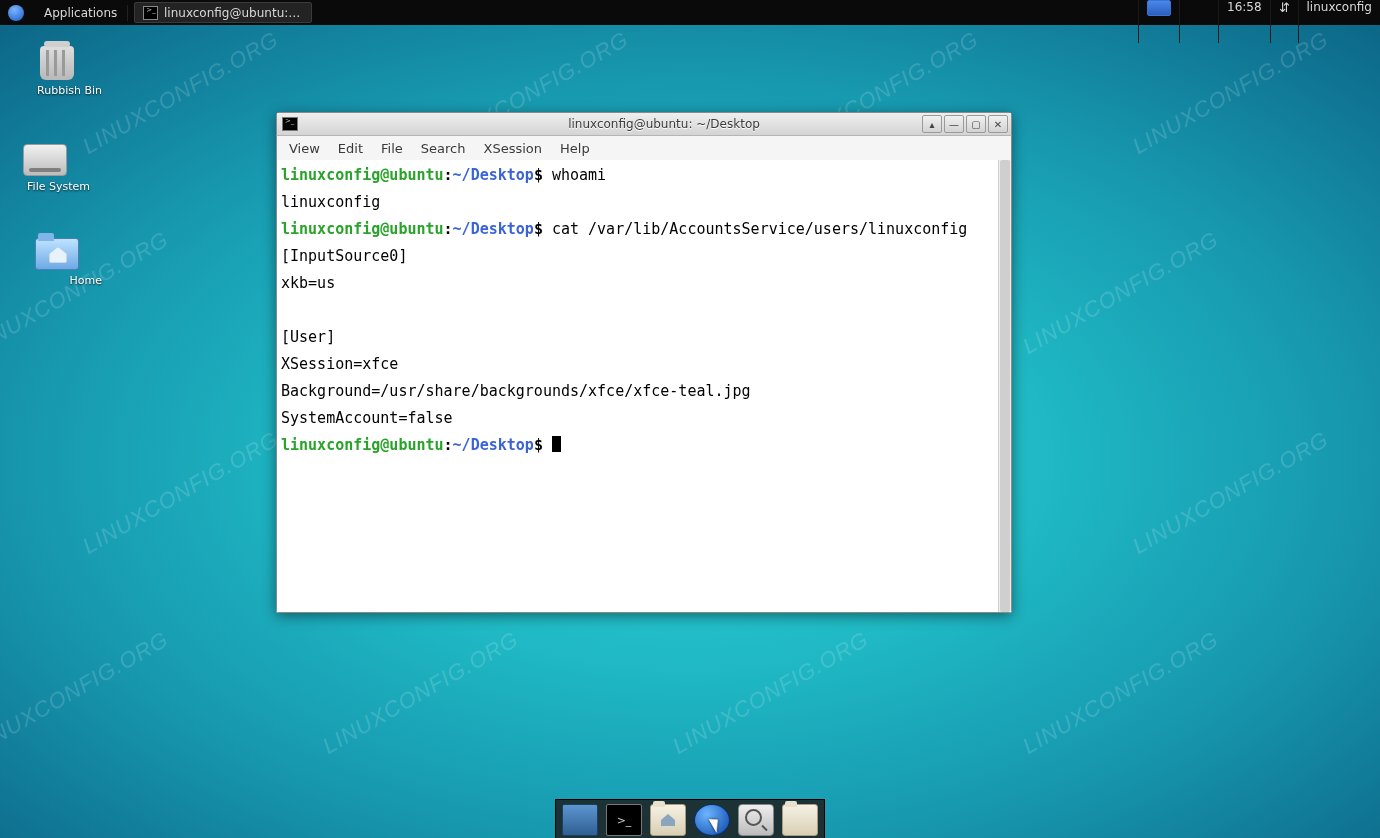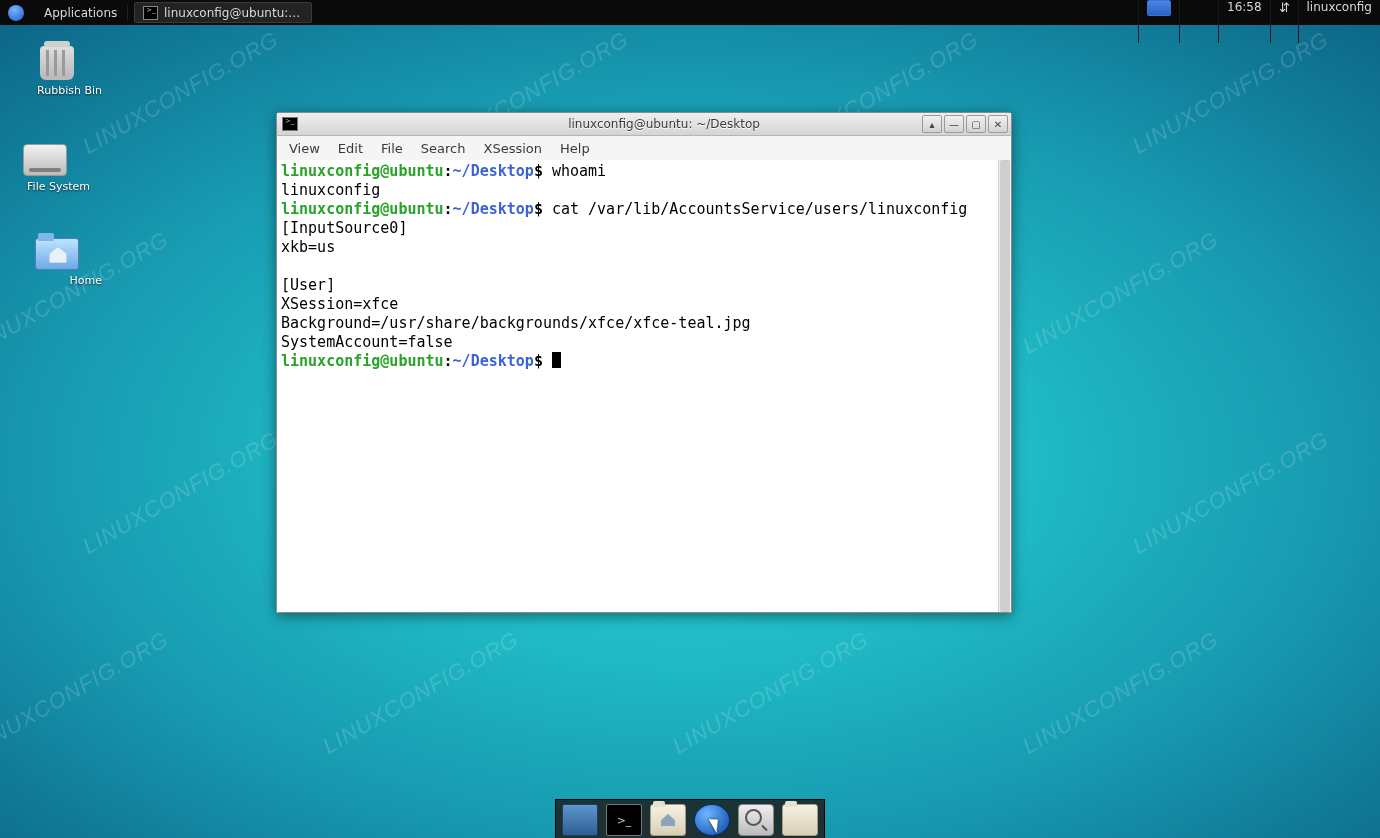--- a/index.html
+++ b/index.html
@@ -113,21 +113,21 @@
   }
   .menubar .mi{padding:3px 8px;cursor:pointer;}
   .term-body{
     background:#ffffff;border:1px solid #8a8a8a;border-top:none;
     height:452px;position:relative;
   }
   .term-scroll{position:absolute;top:0;right:0;width:12px;bottom:0;background:#eee;border-left:1px solid #cfcfcf;}
   .term-scroll .thumb{position:absolute;top:0;left:1px;right:1px;height:100%;background:#cfcfcf;border-radius:2px;}
   .term-content{
     font-family:"DejaVu Sans Mono","Liberation Mono",monospace;
-    font-size:15px;line-height:19px;
+    font-size:15px;line-height:27px;
     padding:2px 4px; white-space:pre; color:#000;
   }
   .ps-user{color:#29a329;font-weight:bold;}
   .ps-colon{color:#000;font-weight:bold;}
   .ps-path{color:#3a63d6;font-weight:bold;}
   .ps-dollar{color:#000;font-weight:bold;}
   .cursor{display:inline-block;width:9px;height:16px;background:#000;vertical-align:-2px;}
 
   
   .dock{

